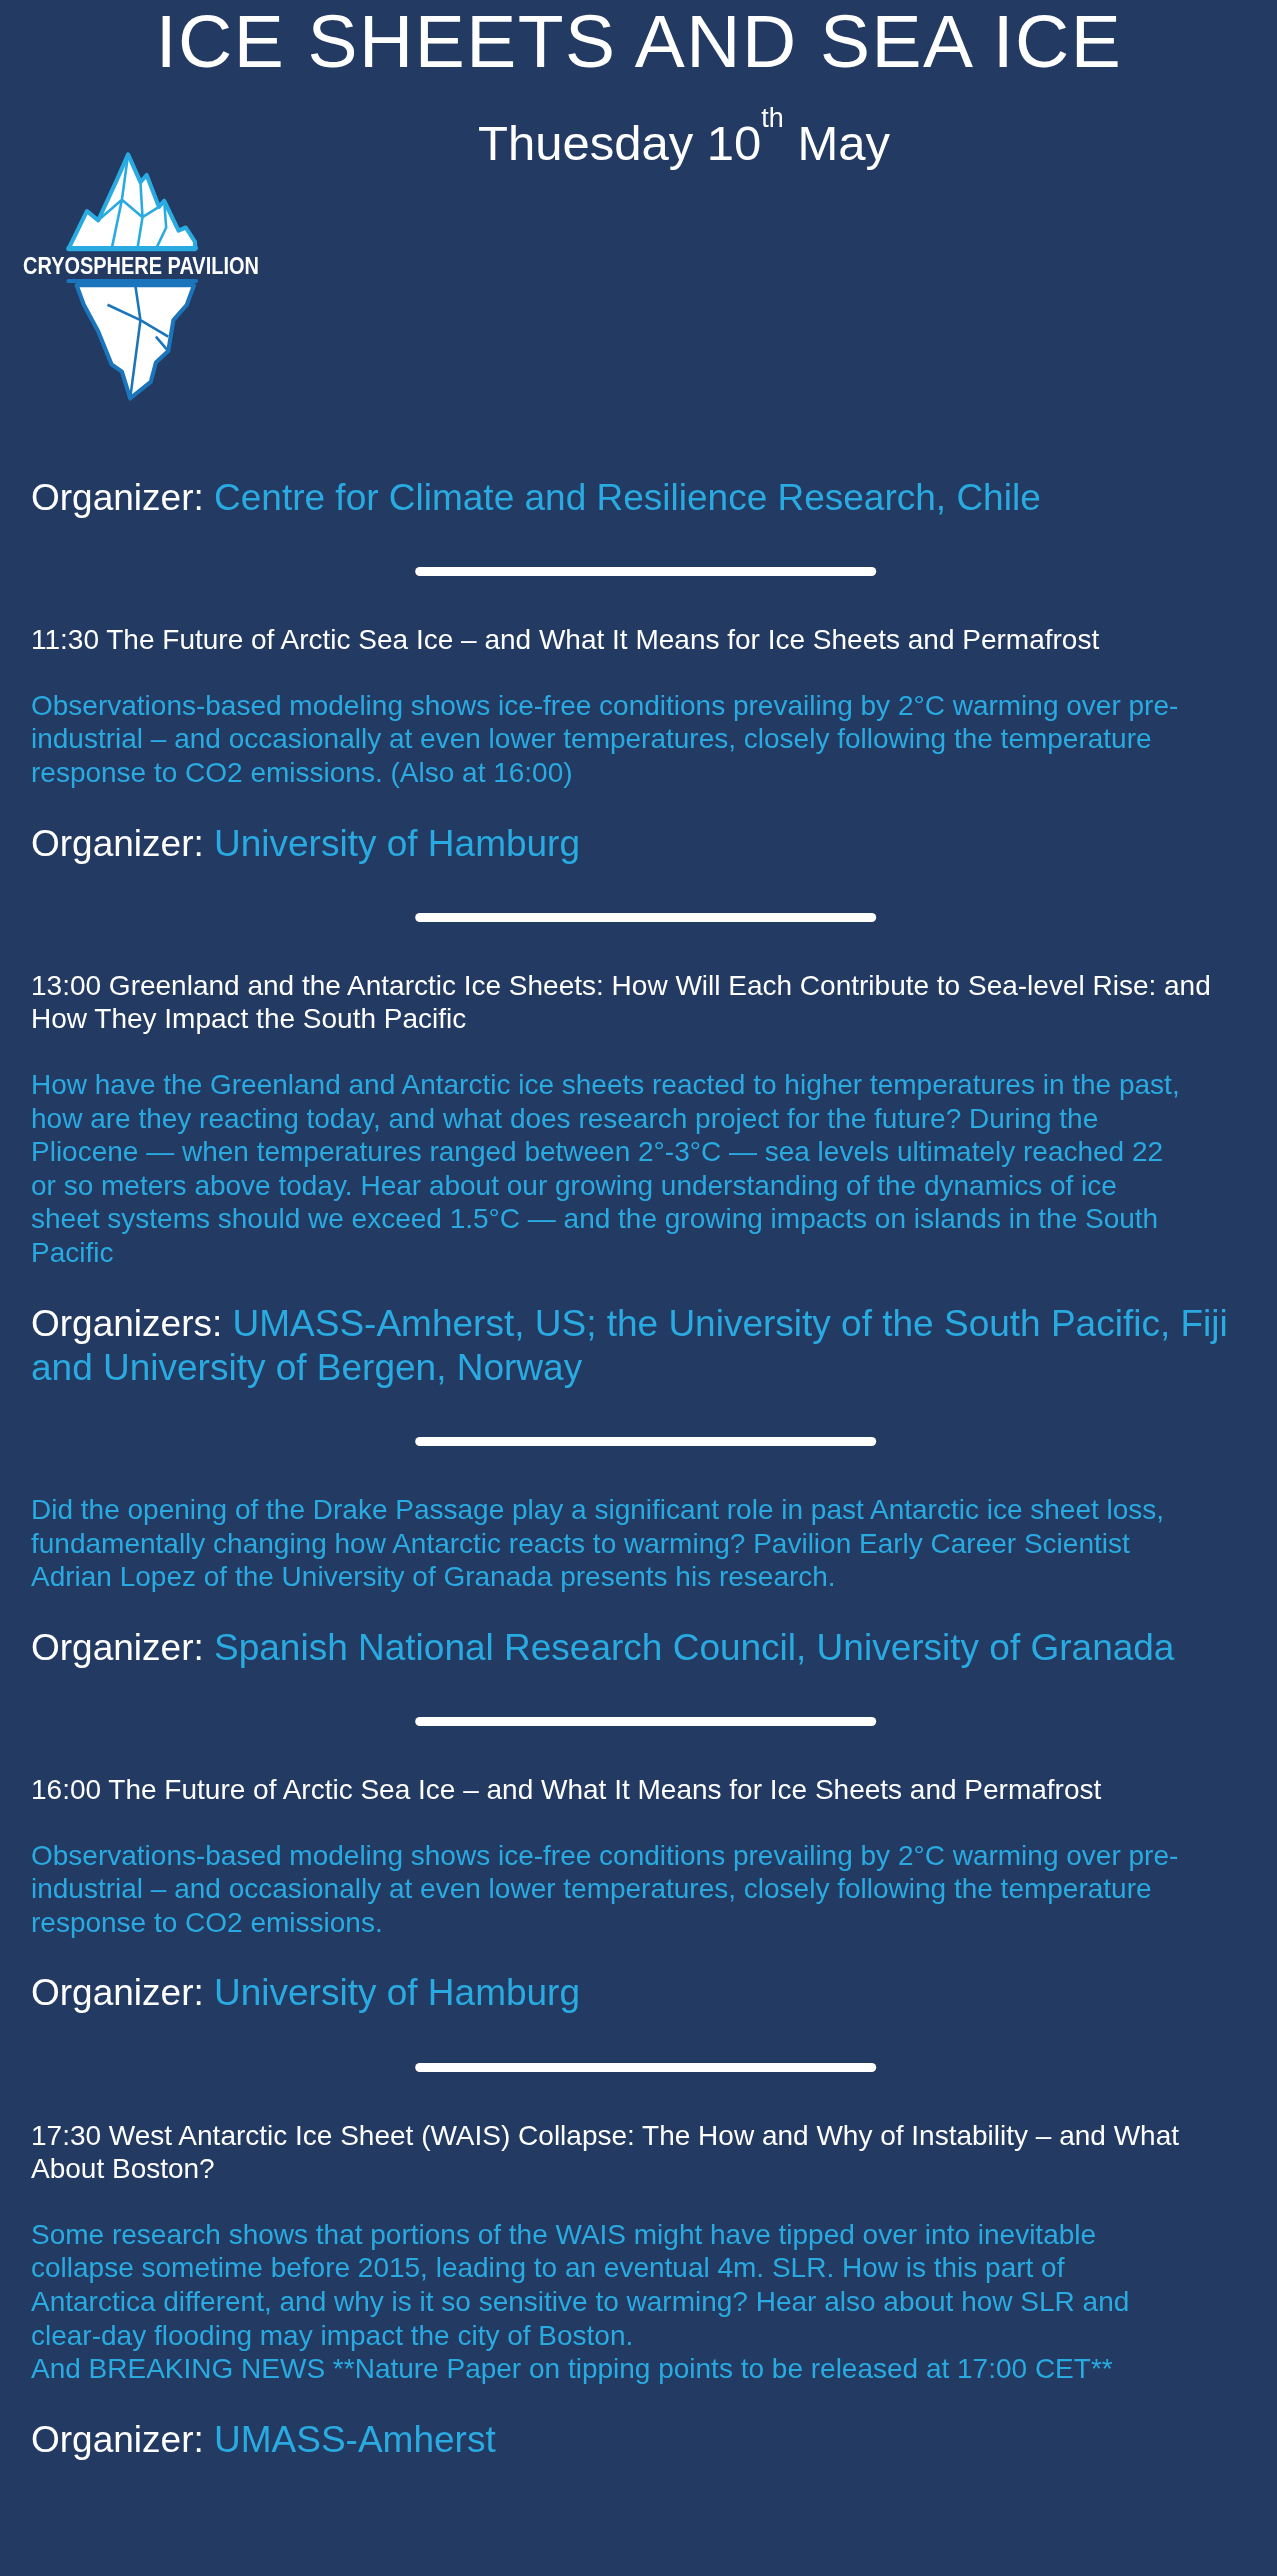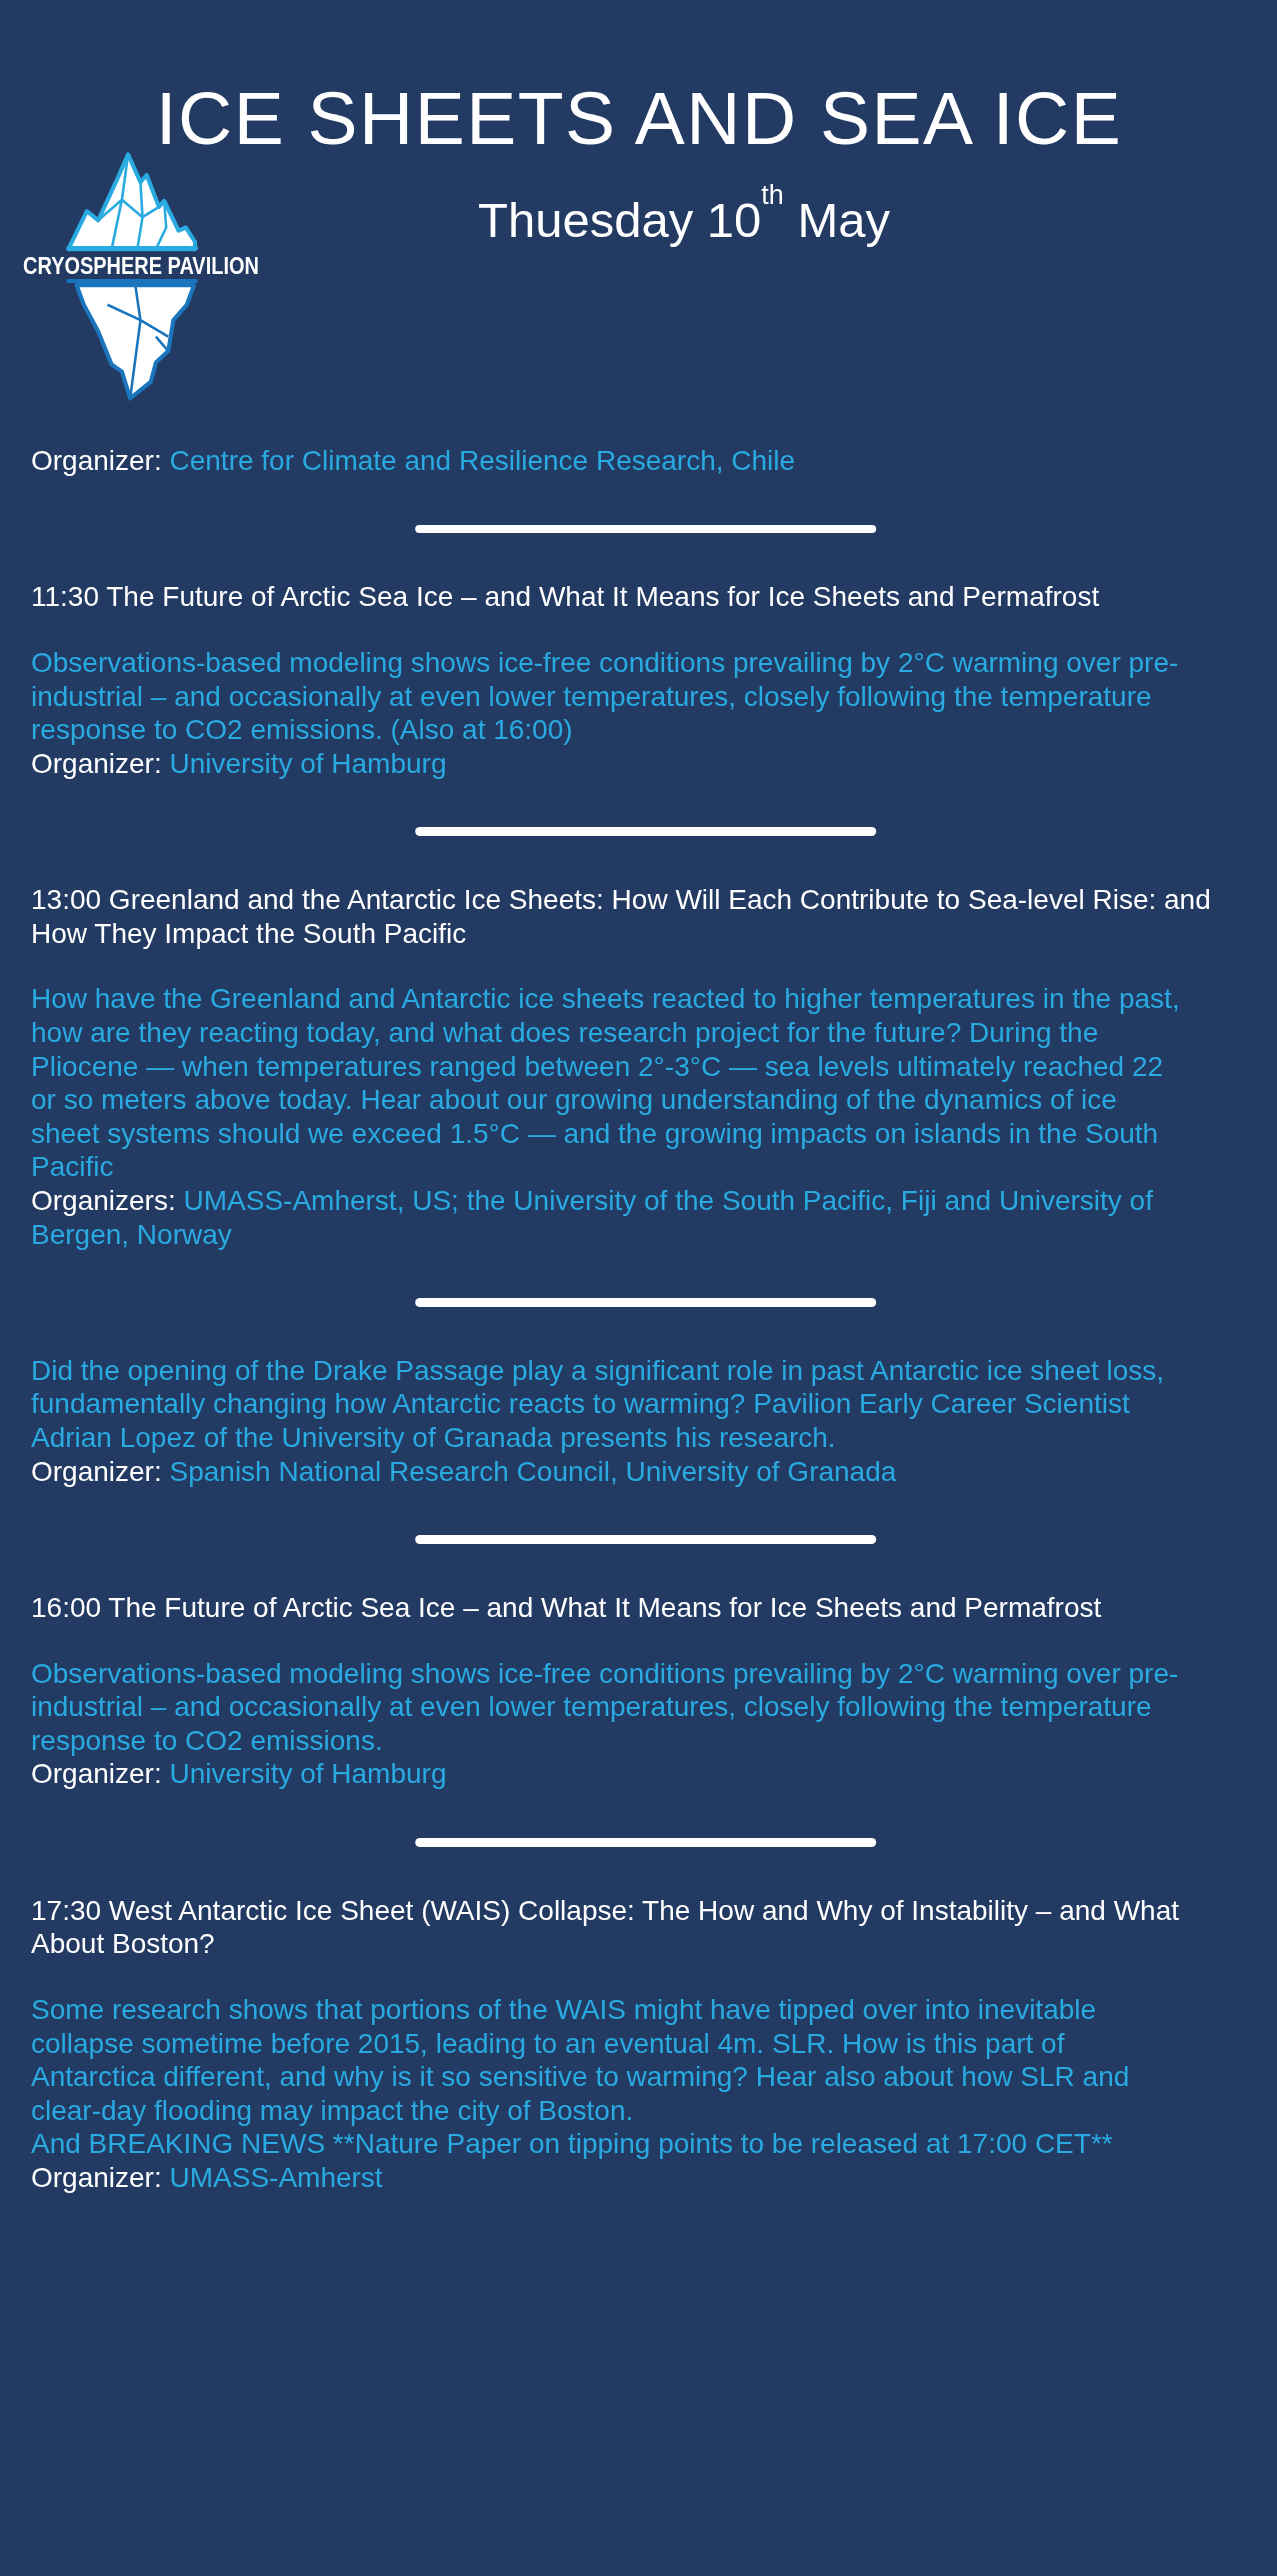--- a/index.html
+++ b/index.html
@@ -1,35 +1,35 @@
 <!DOCTYPE html>
 <html style="font-size:8.2px"><head>
 <meta charset="utf-8">
 <style>
   * { margin:0; padding:0; box-sizing:border-box; }
   html,body { background:#233A63; }
   body {
     width:1278px; height:2707px; position:relative; overflow:hidden;
     font-family:"Liberation Sans", sans-serif; color:#FFFFFF;
   }
-  .header { position:relative; height:444px; padding-top:77px; }
+  .header { position:relative; height:444px; }
   .main-title {
     text-align:center; font-size:75px; font-weight:200; letter-spacing:1.5px;
     line-height:1.1; color:#FFFFFF;
   }
   .date-line {
     text-align:center; font-size:49px; font-weight:300; margin-top:32px;
     transform:translateX(45px); color:#FFFFFF;
   }
   .date-line sup { font-size:55%; position:relative; top:-0.55em; }
   .logo { position:absolute; left:20.6px; top:150px; width:242px; height:258px; }
   .events { padding:0 31px; }
   .event-title { font-size:28px; line-height:1.2; font-weight:400; color:#FFFFFF; white-space:pre-line; }
   .event-desc  { font-size:28px; line-height:1.2; color:#29ABE2; margin-top:32px; padding-right:67px; white-space:pre-line; }
-  .event-org   { font-size:28px; line-height:1.2; color:#FFFFFF; }
+  .event-org   { font-size:37px; line-height:1.2; margin-top:32px; color:#FFFFFF; }
   .event-org .org-name { color:#29ABE2; }
   .divider {
     width:461px; height:8.8px; border-radius:4.6px; background:#FFFFFF;
     margin:47px auto; transform:translateX(6.2px);
   }
 </style>
 </head>
 <body>
 
 <div class="header">

